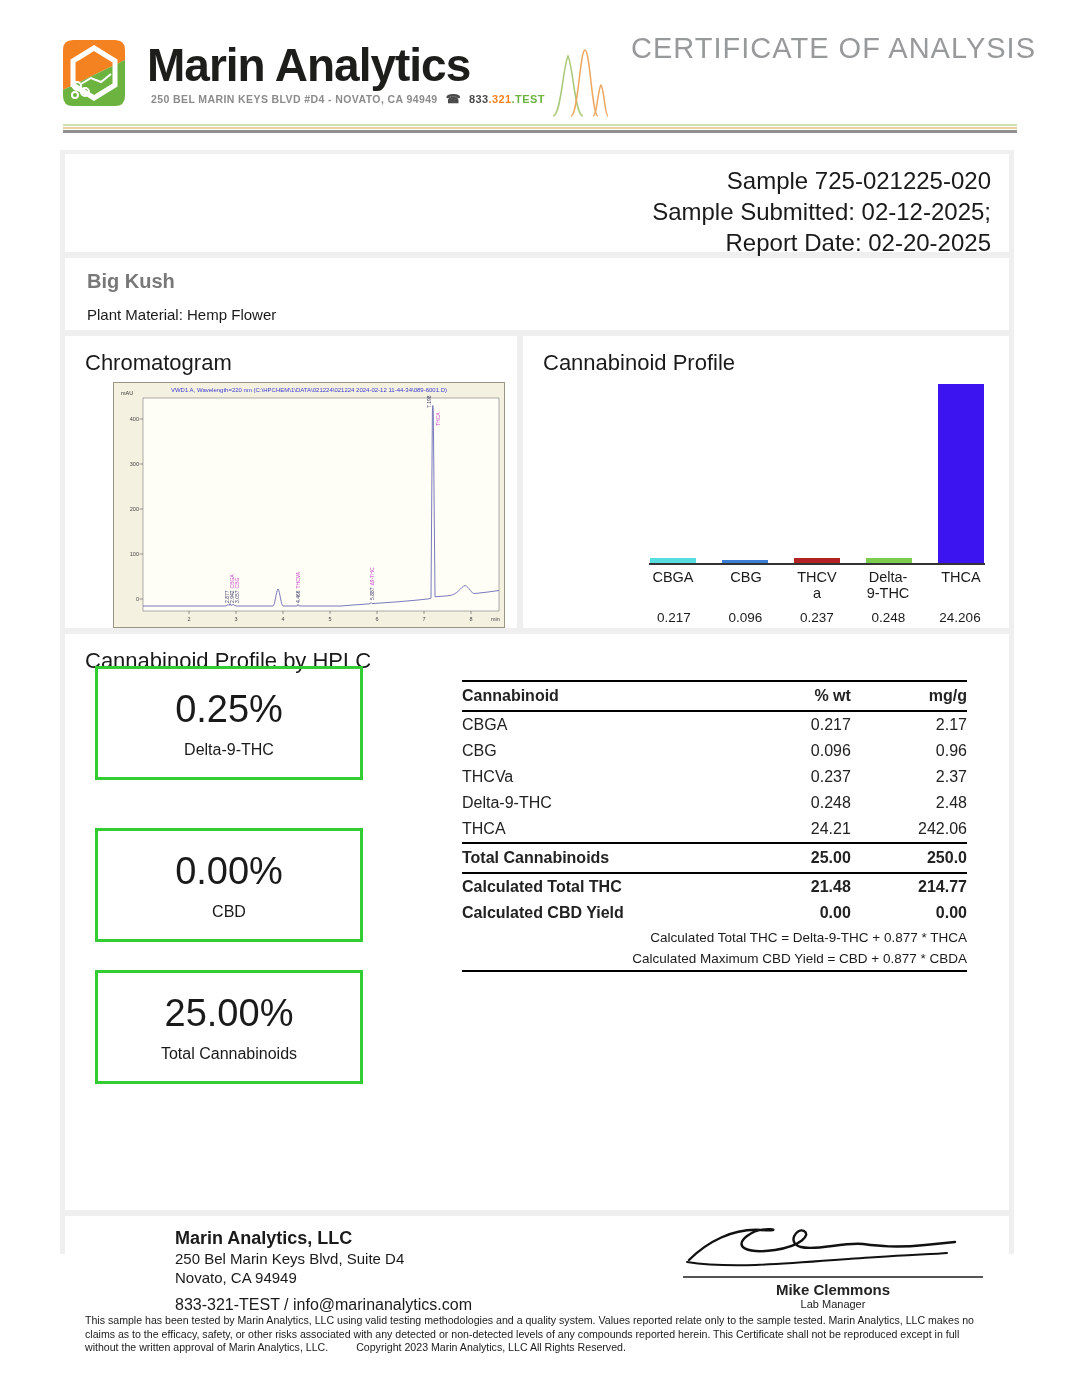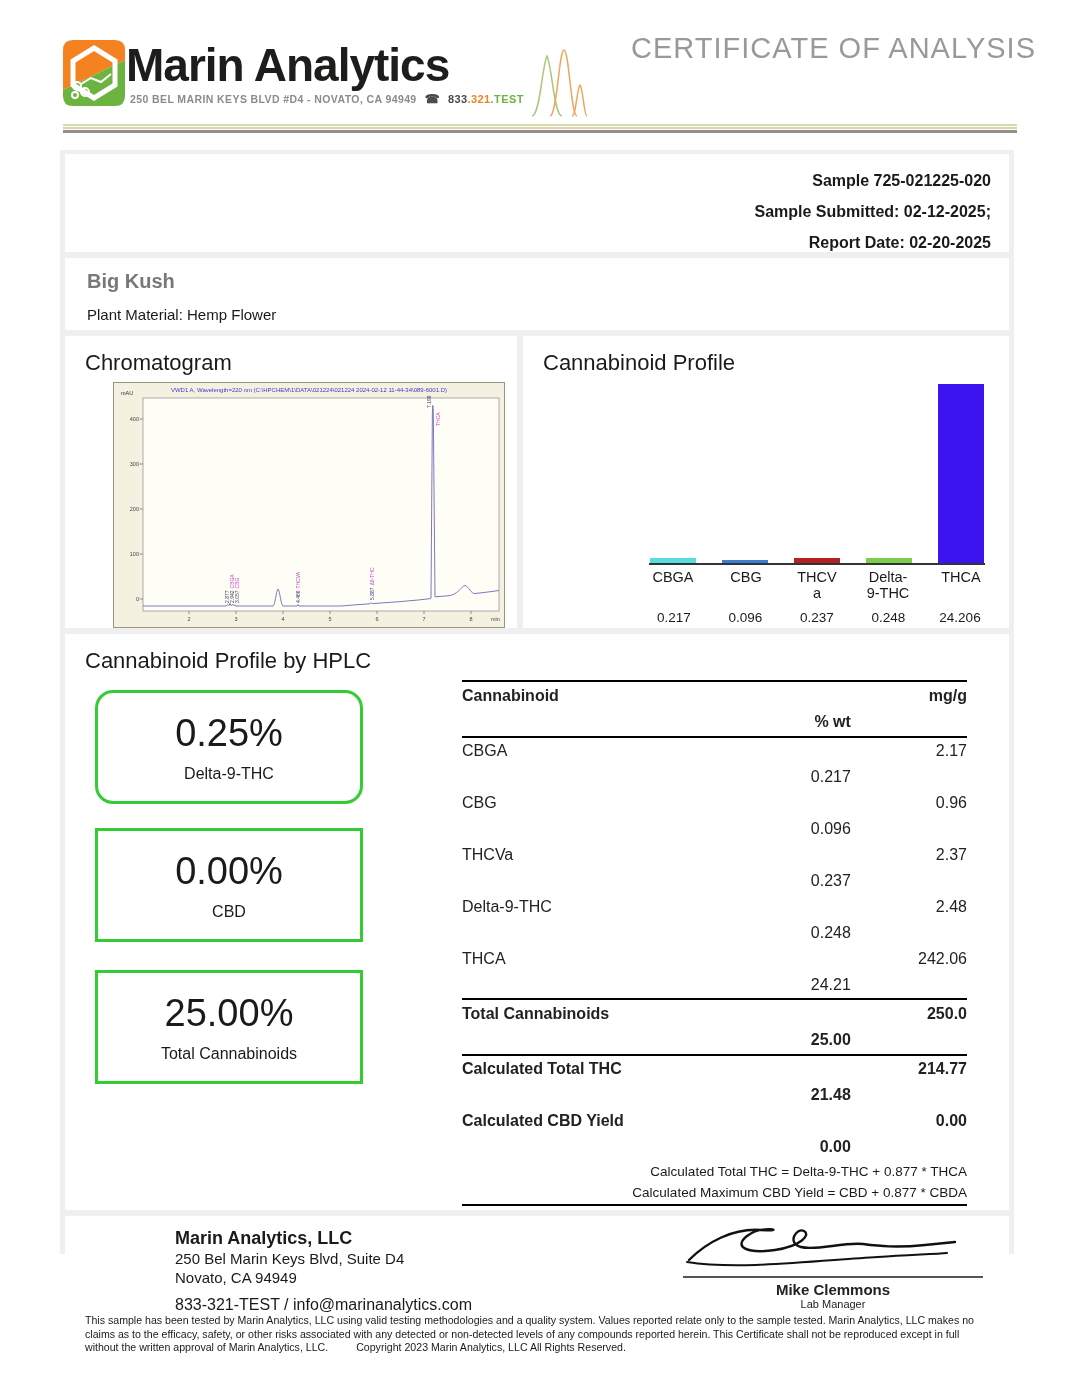--- a/index.html
+++ b/index.html
@@ -5,40 +5,40 @@
   * { margin:0; padding:0; box-sizing:border-box; }
   html,body { background:#ffffff; }
   body {
     width:1080px; height:1397px; position:relative;
     font-family:"Liberation Sans", sans-serif; color:#222;
   }
   
   .header { position:absolute; left:63px; top:40px; right:63px; height:84px; }
   .logo-row { display:flex; align-items:flex-start; }
   .logo-icon { width:62px; height:66px; flex:0 0 auto; }
-  .brand-block { margin-left:1px; }
+  .brand-block { margin-left:22px; }
   .brand-name { font-size:46px; font-weight:700; letter-spacing:-1px; color:#1d1d1b; line-height:50px; }
   .addr-row { display:flex; align-items:center; gap:8px; margin:2px 0 0 4px; font-size:10.5px; letter-spacing:.4px; color:#8b8b8b; font-weight:700; }
   .phone-part { font-weight:700; font-size:11px; }
   .ph-dark { color:#4a4a4a; } .ph-orange { color:#f58220; } .ph-green { color:#6cb33f; }
   .phone-icon { color:#4a4a4a; font-size:12px; }
   .peaks-deco { margin-left:6px; }
   .coa-title { position:absolute; right:44px; top:32px; font-size:29px; color:#98999b; letter-spacing:1px; font-weight:400; }
   .header-sep { position:absolute; left:63px; right:63px; top:124px; }
   .sep-green { height:2px; background:#cfe0ae; }
   .sep-orange { height:2px; background:#e9cfa4; margin-top:1px; }
   .sep-gray { height:3px; background:#8f8f8f; margin-top:1px; }
 
   
   .band { position:absolute; left:60px; top:150px; width:954px; height:1104px; background:#efefef; padding:4px 5px; }
   .card { background:#ffffff; }
   .gap { height:6px; }
 
   .sample-card { height:98px; text-align:right; padding:11px 18px 0 0; }
-  .sample-card div { font-size:16px; font-weight:700; line-height:31px; color:#1a1a1a; }
+  .sample-card div { font-size:24px; font-weight:400; line-height:31px; color:#1a1a1a; }
 
   .product-card { height:72px; padding:12px 22px; }
   .product-name { font-size:20px; font-weight:700; color:#787878; }
   .product-material { font-size:15px; color:#1a1a1a; margin-top:13px; }
 
   .charts-row { display:flex; gap:6px; height:292px; }
   .chromo-card { width:452px; }
   .profile-card { flex:1; }
   .section-heading { font-size:22px; color:#1a1a1a; padding:14px 20px 0 20px; }
 
@@ -55,28 +55,28 @@
   .b4 { height:179px; background:#3c14f0; }
   .cats-row { display:flex; justify-content:space-between; margin-top:4px; }
   .cat-cell { width:48px; text-align:center; font-size:14.5px; color:#1a1a1a; line-height:16px; }
   .cat-thcva { width:44px; word-break:break-all; }
   .vals-row { display:flex; justify-content:space-between; margin-top:9px; }
   .val-cell { width:50px; text-align:center; font-size:13.5px; color:#1a1a1a; }
 
   .hplc-card { height:576px; position:relative; }
   .green-box { position:absolute; left:30px; width:268px; height:114px; border:3px solid #33cc33;
                display:flex; flex-direction:column; justify-content:center; align-items:center; }
-  .gb-1 { top:56px;border-radius:18px; } .gb-2 { top:194px; } .gb-3 { top:336px; }
+  .gb-1 { top:32px; } .gb-2 { top:194px; } .gb-3 { top:336px; }
   .gb-value { font-size:38px; color:#1a1a1a; }
   .gb-label { font-size:16px; color:#1a1a1a; margin-top:10px; }
 
   .hplc-table { position:absolute; left:397px; top:46px; width:505px; }
   .t-row { display:flex; font-size:16px; padding:4px 0; }
   .t-row .c-name { width:56%; }
-  .t-row .c-pct  { width:21%; text-align:right;margin-top:26px; }
+  .t-row .c-pct  { width:21%; text-align:right; }
   .t-row .c-mg   { width:23%; text-align:right; }
   .t-head { font-weight:700; border-top:2px solid #000; border-bottom:2px solid #000; padding:5px 0; }
   .t-total { font-weight:700; border-top:2px solid #000; border-bottom:2px solid #000; padding:5px 0; }
   .t-bold { font-weight:700; }
   .t-note { font-size:13.5px; padding:4px 0 2px 0; color:#1a1a1a;text-align:right; }
   .t-bottom { border-bottom:2px solid #000; height:4px; }
 
   .footer-card { height:146px; position:relative; }
   .lab-block { position:absolute; left:110px; top:12px; width:400px; }
   .lab-name { font-size:18px; font-weight:700; color:#1a1a1a; }

